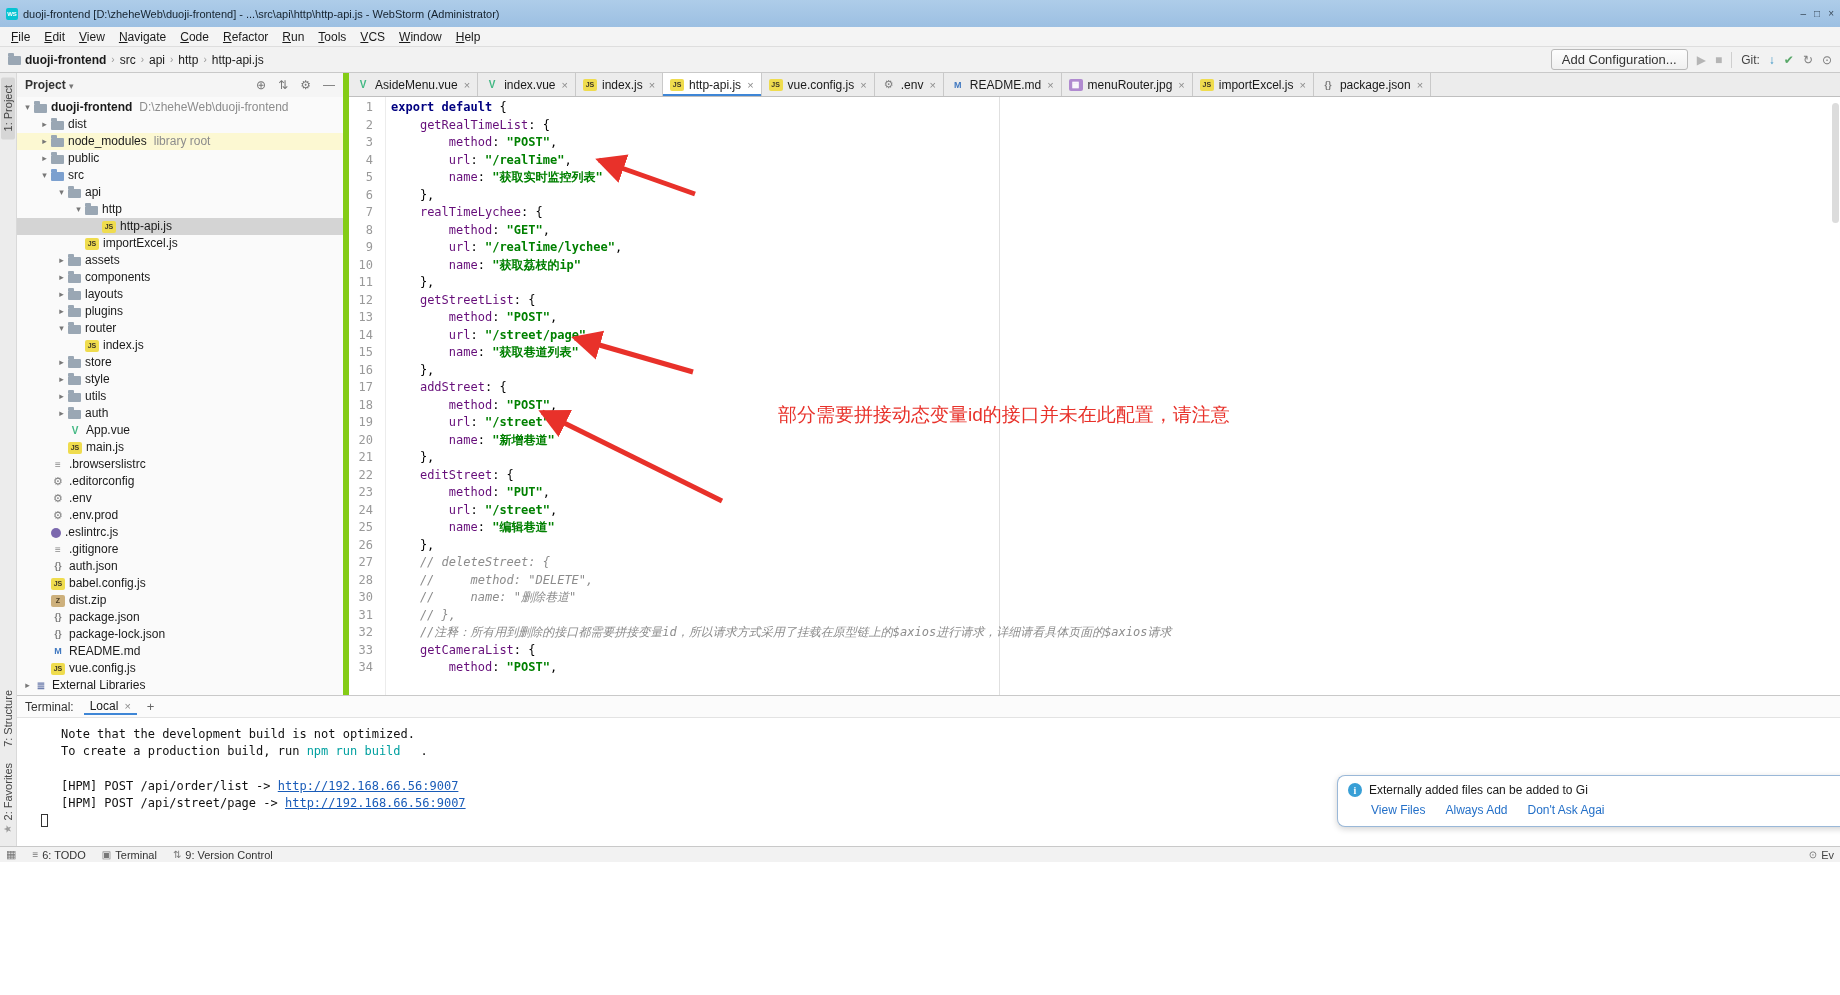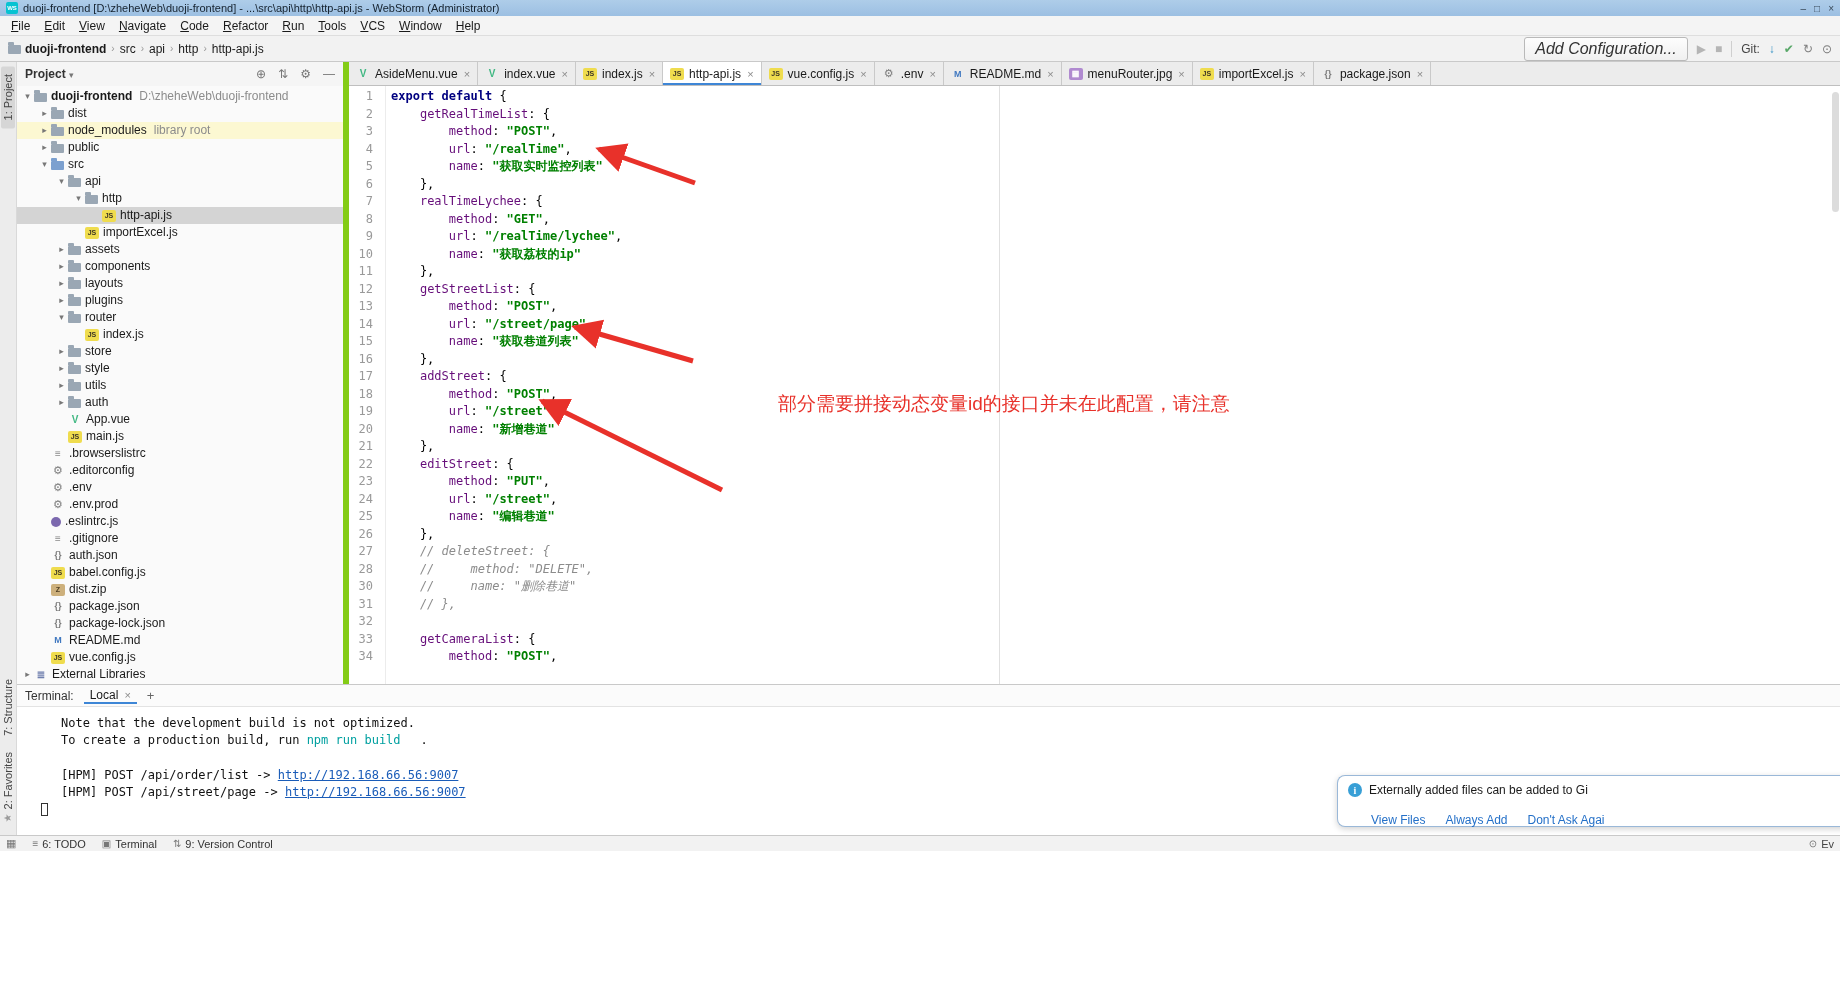--- a/index.html
+++ b/index.html
@@ -16,39 +16,39 @@
     --cmd-teal:#00a0a0;
     --selection-gray:#d4d4d4;
     --highlight-yellow:#fcf8d2;
     --titlebar-blue:#aecde9;
     --tab-accent:#3e86d6;
   }
 
   .window { position:relative; width:1840px; height:995px; background:#fff; font-size:12px; color:#222; overflow:hidden; }
 
   
-  .titlebar { height:16px; background:linear-gradient(var(--titlebar-blue), #9cbfe2); display:flex; align-items:center; padding:0 6px; gap:5px; font-size:11px; color:#15222e; }
+  .titlebar { height:27px; background:linear-gradient(var(--titlebar-blue), #9cbfe2); display:flex; align-items:center; padding:0 6px; gap:5px; font-size:11px; color:#15222e; }
   .app-icon { display:inline-block; width:12px; height:12px; background:#07c3d2; color:#fff; font-size:6px; font-weight:bold; text-align:center; line-height:12px; border-radius:2px; }
   .title-text { white-space:nowrap; overflow:hidden; }
   .win-controls { margin-left:auto; display:flex; gap:8px; color:#3a4a5a; font-size:10px; }
   .win-controls span { cursor:default; }
 
   
   .menubar { height:20px; background:#f4f4f4; border-bottom:1px solid #dedede; display:flex; align-items:center; padding:0 4px; }
   .menu-item { display:inline-block; padding:2px 7px; font-size:12px; color:#1a1a1a; }
   .menu-item::first-letter { text-decoration:underline; }
 
   
   .toolbar { height:26px; background:#f2f2f2; border-bottom:1px solid #c9c9c9; display:flex; align-items:center; padding:0 8px; gap:4px; }
   .breadcrumb { display:flex; align-items:center; gap:5px; }
   .bc-item { color:#1a1a1a; }
   .bc-item.bold { font-weight:bold; }
   .bc-sep { color:#999; font-size:10px; }
   .toolbar-right { margin-left:auto; display:flex; align-items:center; gap:9px; }
-  .add-config { font-family:inherit; font-size:16px; color:#333; background:linear-gradient(#fdfdfd,#f0f0f0); border:1px solid #b9b9b9; border-radius:3px; padding:2px 10px;font-style:italic; }
+  .add-config { font-family:inherit; font-size:13px; color:#333; background:linear-gradient(#fdfdfd,#f0f0f0); border:1px solid #b9b9b9; border-radius:3px; padding:2px 10px; }
   .tb-ic { font-size:12px; color:#7f7f7f; }
   .tb-ic.dis { color:#b5b5b5; }
   .tb-ic.green { color:#59a869; }
   .tb-ic.blue { color:#3592c4; }
   .tb-sep { width:1px; height:16px; background:#cfcfcf; }
   .git-label { color:#444; }
 
   
   .mid { display:flex; height:773px; }
   .stripe-left { width:17px; background:#ececec; border-right:1px solid #d9d9d9; display:flex; flex-direction:column; align-items:center; padding:4px 0; }
@@ -130,21 +130,21 @@
   .sb-items { display:flex; gap:16px; }
   .sb-item { display:flex; align-items:center; gap:4px; }
   .sb-ic { color:#777; font-size:10px; }
   .sb-right { margin-left:auto; display:flex; align-items:center; gap:4px; color:#444; }
 
   
   .notification { position:absolute; left:1337px; top:775px; width:510px; height:52px; background:#fff; border:1px solid #9ab8d8; border-right:none; border-radius:8px 0 0 8px; box-shadow:0 2px 6px rgba(0,0,0,.18); padding:7px 10px 0 10px; z-index:10; }
   .notif-row { display:flex; align-items:center; gap:7px; }
   .notif-icon { width:14px; height:14px; flex:none; border-radius:50%; background:#389fd6; color:#fff; font-size:10px; font-weight:bold; font-family:"Liberation Serif", serif; display:flex; align-items:center; justify-content:center; }
   .notif-text { color:#1a1a1a; white-space:nowrap; }
-  .notif-links { display:flex; gap:20px; margin:16px 0 0 23px; }
+  .notif-links { display:flex; gap:20px; margin:6px 0 0 23px; }
   .notif-link { color:#2470c8; white-space:nowrap; }
 </style>
 </head>
 <body>
 
 <div class="window">
 
   <div class="titlebar">
     <span class="app-icon">WS</span>
     <span class="title-text">duoji-frontend [D:\zheheWeb\duoji-frontend] - ...\src\api\http\http-api.js - WebStorm (Administrator)</span>
@@ -577,20 +577,21 @@
                 <div class="cline">
                   <span class="lnum">30</span>
                   <span class="ltext"><span class="c">    //     name: "删除巷道"</span></span>
                 </div>
                 <div class="cline">
                   <span class="lnum">31</span>
                   <span class="ltext"><span class="c">    // },</span></span>
                 </div>
                 <div class="cline">
                   <span class="lnum">32</span>
+                  <span class="ltext"><span class="c">    //注释：所有用到删除的接口都需要拼接变量id，所以请求方式采用了挂载在原型链上的$axios进行请求，详细请看具体页面的$axios请求</span></span>
                 </div>
                 <div class="cline">
                   <span class="lnum">33</span>
                   <span class="ltext">    <span class="p">getCameraList</span>: {</span>
                 </div>
                 <div class="cline">
                   <span class="lnum">34</span>
                   <span class="ltext">        <span class="p">method</span>: <span class="s">"POST"</span>,</span>
                 </div>
               </div>

